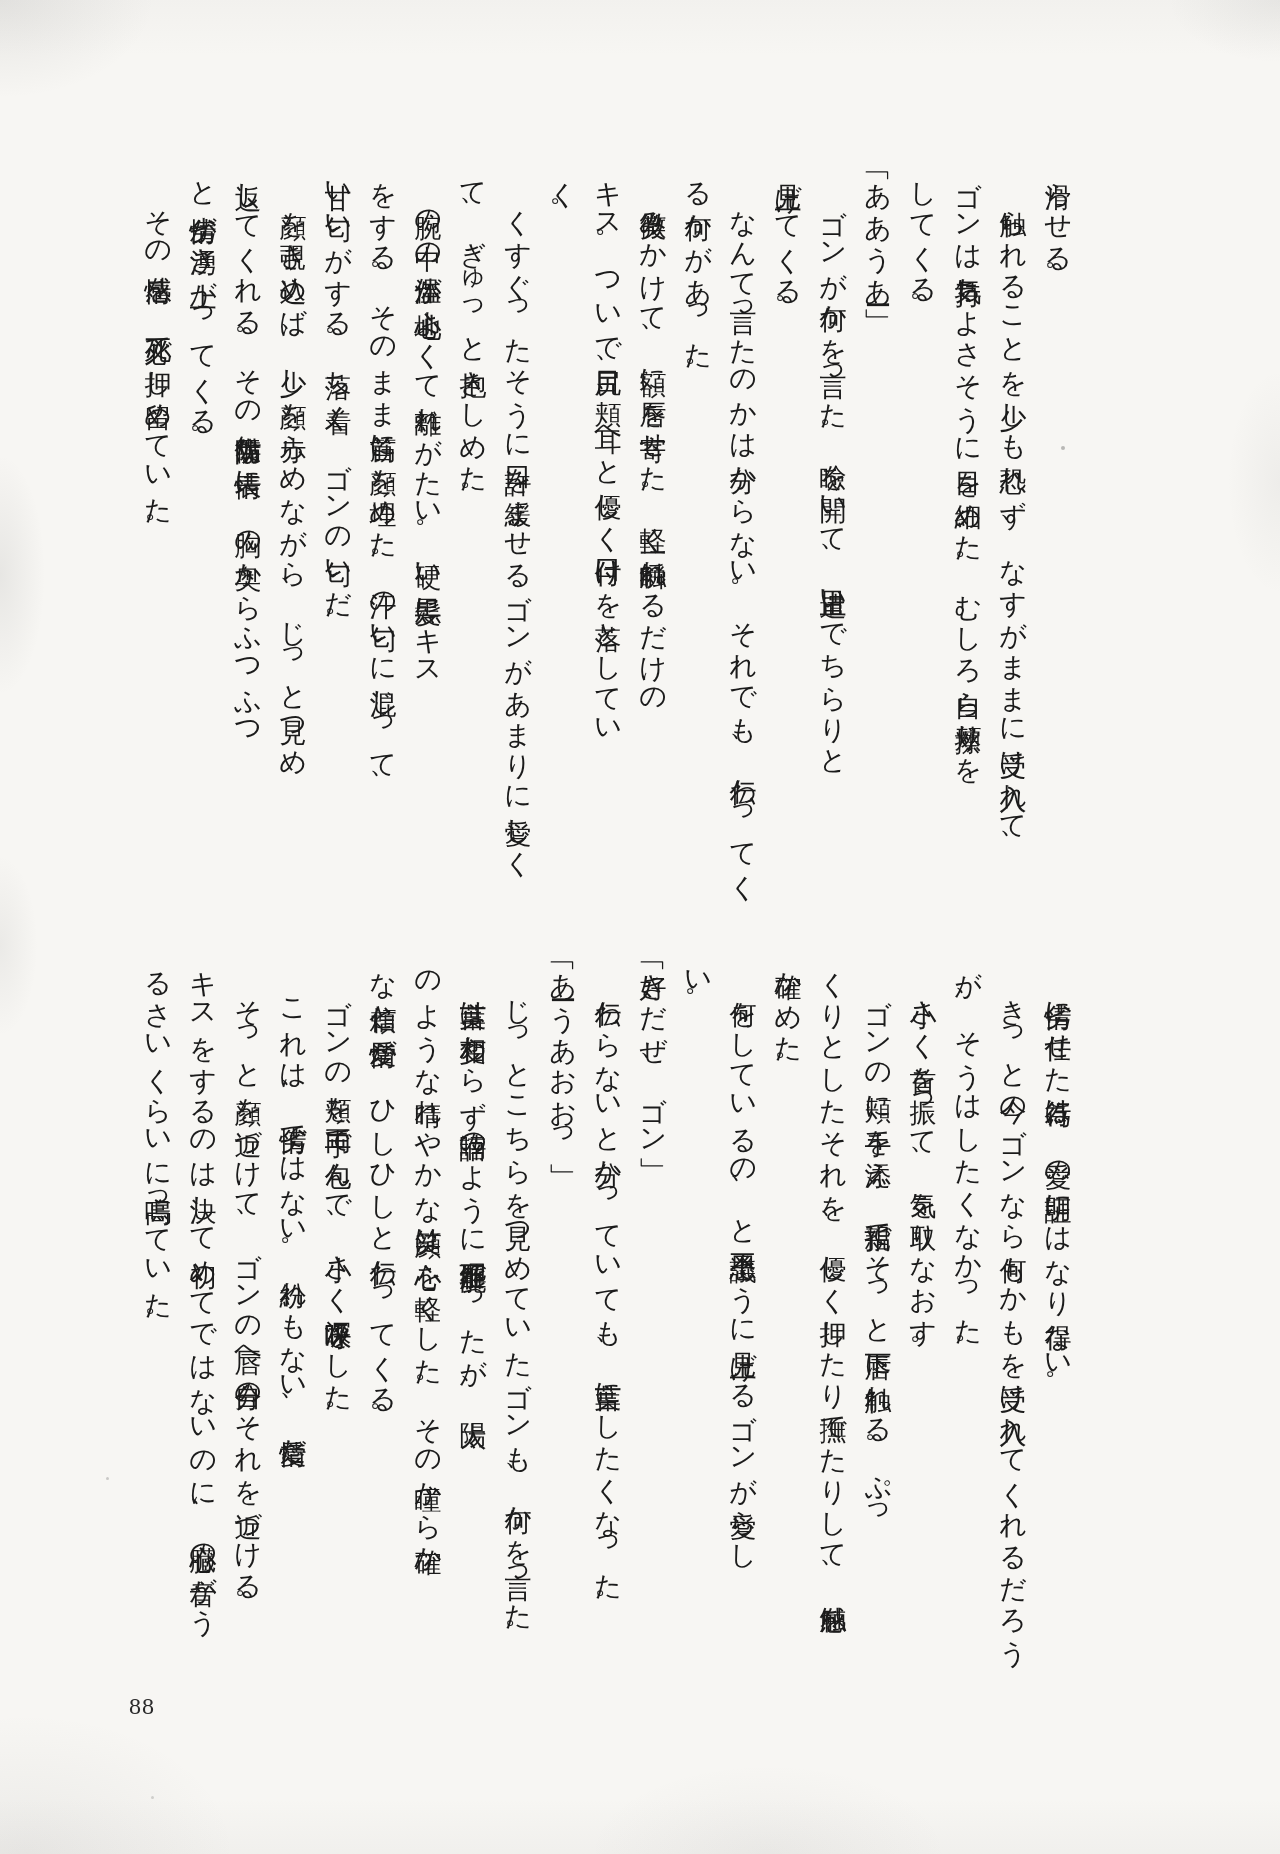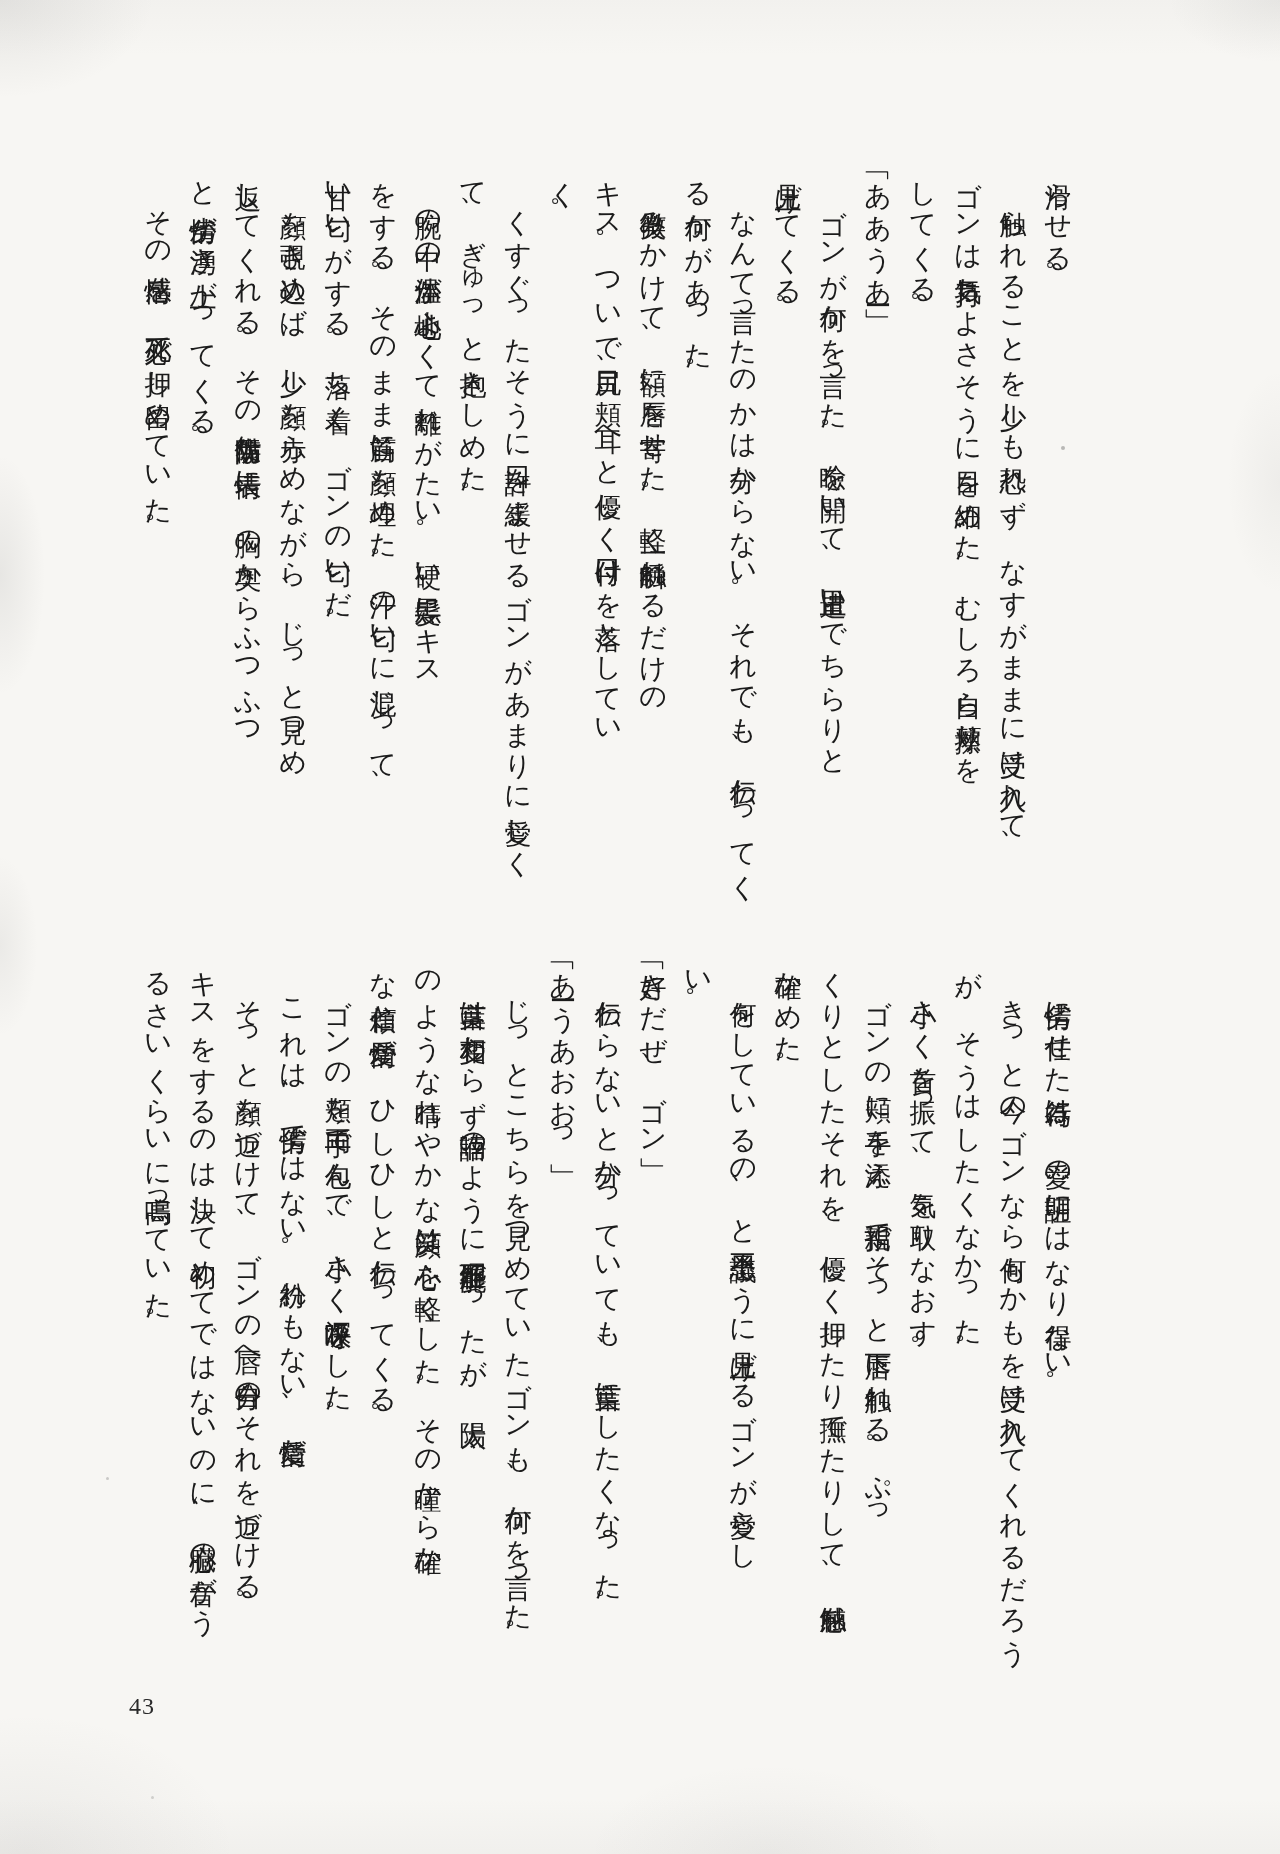--- a/index.html
+++ b/index.html
@@ -118,14 +118,14 @@
       <div class="vline">　言葉は相変わらず喃語のように理解不能だったが、太陽</div>
       <div class="vline">のような晴れやかな笑顔は心を軽くした。その瞳から確か</div>
       <div class="vline">な信頼と愛情が、ひしひしと伝わってくる。</div>
       <div class="vline">　ゴンの頬を両手で包んで、小さく深呼吸をした。</div>
       <div class="vline">　これは、劣情ではない。紛れもない、愛情だ。</div>
       <div class="vline">　そっと顔を近づけて、ゴンの唇へ自分のそれを近づける。</div>
       <div class="vline">キスをするのは決して初めてではないのに、心臓の音がう</div>
       <div class="vline">るさいくらいに高鳴っていた。</div>
     </div>
 
-  <div class="page-number">43</div>
+  <div class="page-number">88</div>
 </div>
 
 </body></html>

